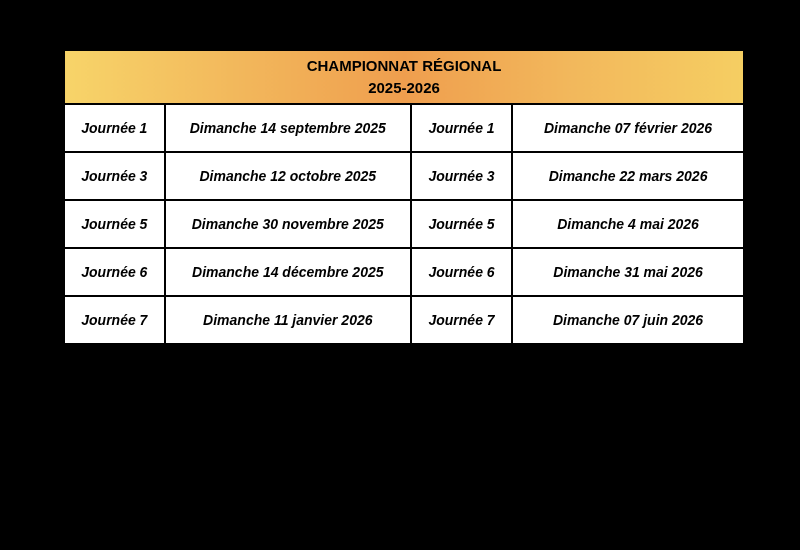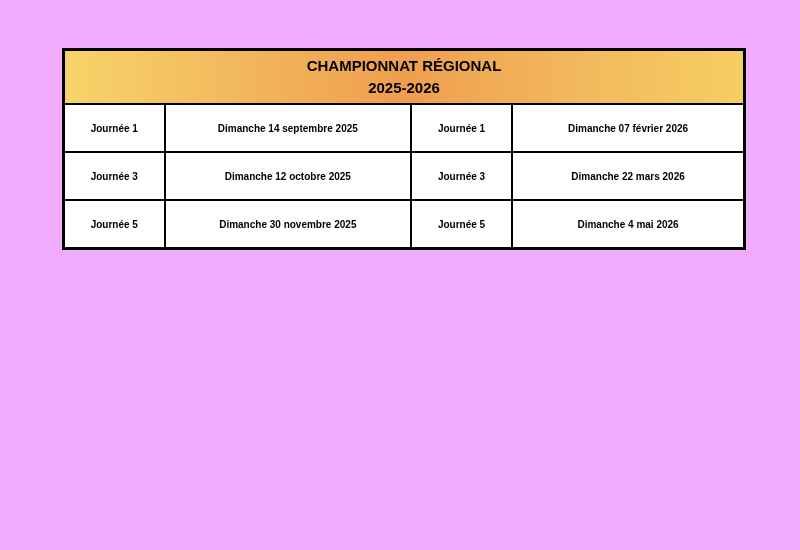--- a/index.html
+++ b/index.html
@@ -7,21 +7,21 @@
     padding: 0;
     width: 800px;
     height: 550px;
     background: #ffffff;
     font-family: "Liberation Sans", sans-serif;
   }
   .page {
     position: relative;
     width: 800px;
     height: 550px;
-    background: #f0abfc;
+    background: #000000;
   }
   table.sched {
     position: absolute;
     left: 62px;
     top: 48px;
     width: 684px;
     border-collapse: collapse;
     table-layout: fixed;
     border: 3px solid #000000;
   }
@@ -41,22 +41,23 @@
     background: linear-gradient(90deg, #F7D469 0%, #F2B85C 25%, #EF9E4E 50%, #F2B85C 75%, #F5CE62 100%);
   }
   th.phase-header {
     height: 37px;
     font-size: 15px;
     background: #FFDD59;
   }
   td.journee-cell,
   td.date-cell {
     height: 46px;
-    font-size: 10px;
+    font-size: 14px;
     background: #ffffff;
+    font-style: italic;
   }
 </style>
 </head>
 <body>
 
 <div class="page">
   <table class="sched">
     <colgroup>
       <col style="width:101px">
       <col style="width:246px">
@@ -88,16 +89,28 @@
   </tr>
 
 
   <tr>
     <td class="journee-cell">Journée 5</td>
     <td class="date-cell">Dimanche 30 novembre 2025</td>
     <td class="journee-cell">Journée 5</td>
     <td class="date-cell">Dimanche 4 mai 2026</td>
   </tr>
 
+  <tr>
+    <td class="journee-cell">Journée 6</td>
+    <td class="date-cell">Dimanche 14 décembre 2025</td>
+    <td class="journee-cell">Journée 6</td>
+    <td class="date-cell">Dimanche 31 mai 2026</td>
+  </tr>
 
+  <tr>
+    <td class="journee-cell">Journée 7</td>
+    <td class="date-cell">Dimanche 11 janvier 2026</td>
+    <td class="journee-cell">Journée 7</td>
+    <td class="date-cell">Dimanche 07 juin 2026</td>
+  </tr>
 </tbody>
   </table>
 </div>
 
 </body></html>

